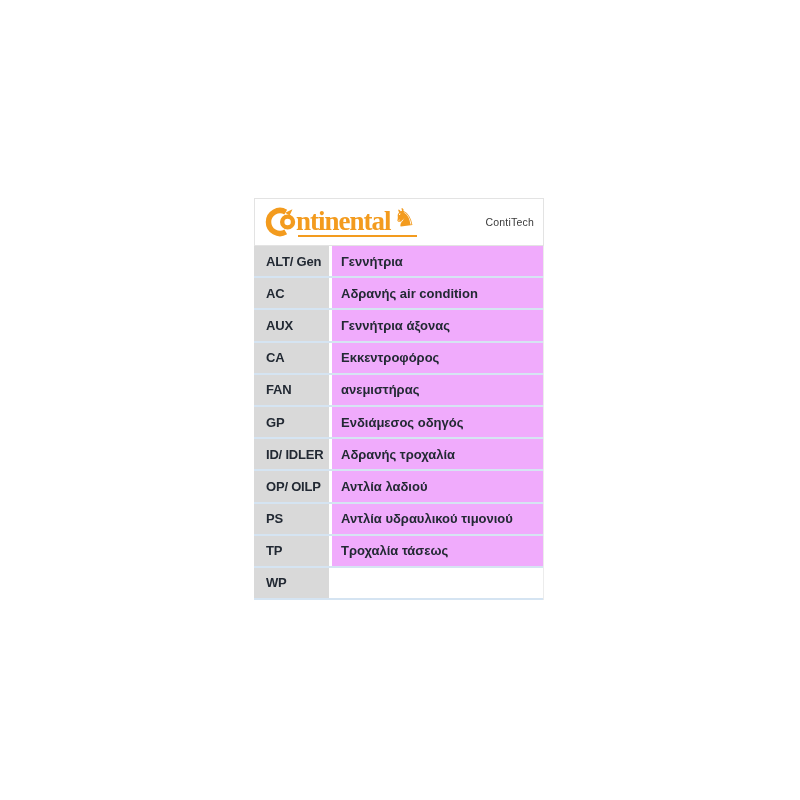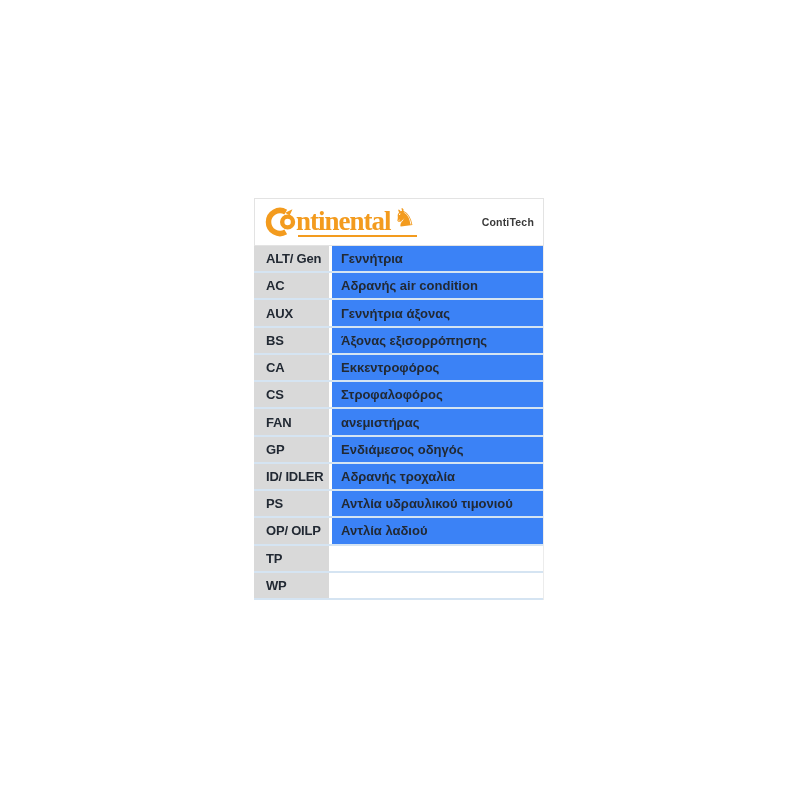--- a/index.html
+++ b/index.html
@@ -64,21 +64,21 @@
   }
   .logo-underline {
     position: absolute;
     left: 33px;
     right: -2px;
     bottom: 3px;
     height: 2px;
     background: var(--brand-orange, #f39b1e);
   }
   .contitech {
-    font-weight: bold;
+    font-weight: normal;
     font-size: 10.5px;
     letter-spacing: 0.2px;
     color: var(--division-text, #3a3a3a);
     white-space: nowrap;
     padding-left: 13px;
   }
   
   .rows {
     box-sizing: border-box;
     height: 354px;
@@ -103,21 +103,21 @@
     font-size: 13px;
     letter-spacing: -0.2px;
     display: flex;
     align-items: center;
     padding-left: 12px;
     white-space: nowrap;
     overflow: hidden;
   }
   .desc {
     flex: 1;
-    background: #3b82f6;
+    background: #f0abfc;
     color: var(--text, #222933);
     font-weight: bold;
     font-size: 13px;
     display: flex;
     align-items: center;
     padding-left: 9px;
     white-space: nowrap;
     overflow: hidden;
   }
 </style>
@@ -150,63 +150,56 @@
   <div class="row">
     <div class="code">AC</div>
     <div class="desc">Αδρανής air condition</div>
   </div>
 
   <div class="row">
     <div class="code">AUX</div>
     <div class="desc">Γεννήτρια άξονας</div>
   </div>
 
-  <div class="row">
-    <div class="code">BS</div>
-    <div class="desc">Άξονας εξισορρόπησης</div>
-  </div>
 
   <div class="row">
     <div class="code">CA</div>
     <div class="desc">Εκκεντροφόρος</div>
   </div>
 
-  <div class="row">
-    <div class="code">CS</div>
-    <div class="desc">Στροφαλοφόρος</div>
-  </div>
 
   <div class="row">
     <div class="code">FAN</div>
     <div class="desc">ανεμιστήρας</div>
   </div>
 
   <div class="row">
     <div class="code">GP</div>
     <div class="desc">Ενδιάμεσος οδηγός</div>
   </div>
 
   <div class="row">
     <div class="code">ID/ IDLER</div>
     <div class="desc">Αδρανής τροχαλία</div>
   </div>
 
 
   <div class="row">
+    <div class="code">OP/ OILP</div>
+    <div class="desc">Αντλία λαδιού</div>
+  </div>
+
+  <div class="row">
     <div class="code">PS</div>
     <div class="desc">Αντλία υδραυλικού τιμονιού</div>
   </div>
 
   <div class="row">
-    <div class="code">OP/ OILP</div>
-    <div class="desc">Αντλία λαδιού</div>
-  </div>
-
-  <div class="row">
     <div class="code">TP</div>
+    <div class="desc">Τροχαλία τάσεως</div>
   </div>
 
   <div class="row">
     <div class="code">WP</div>
   </div>
 </div>
 
   </div>
 </div>
 

